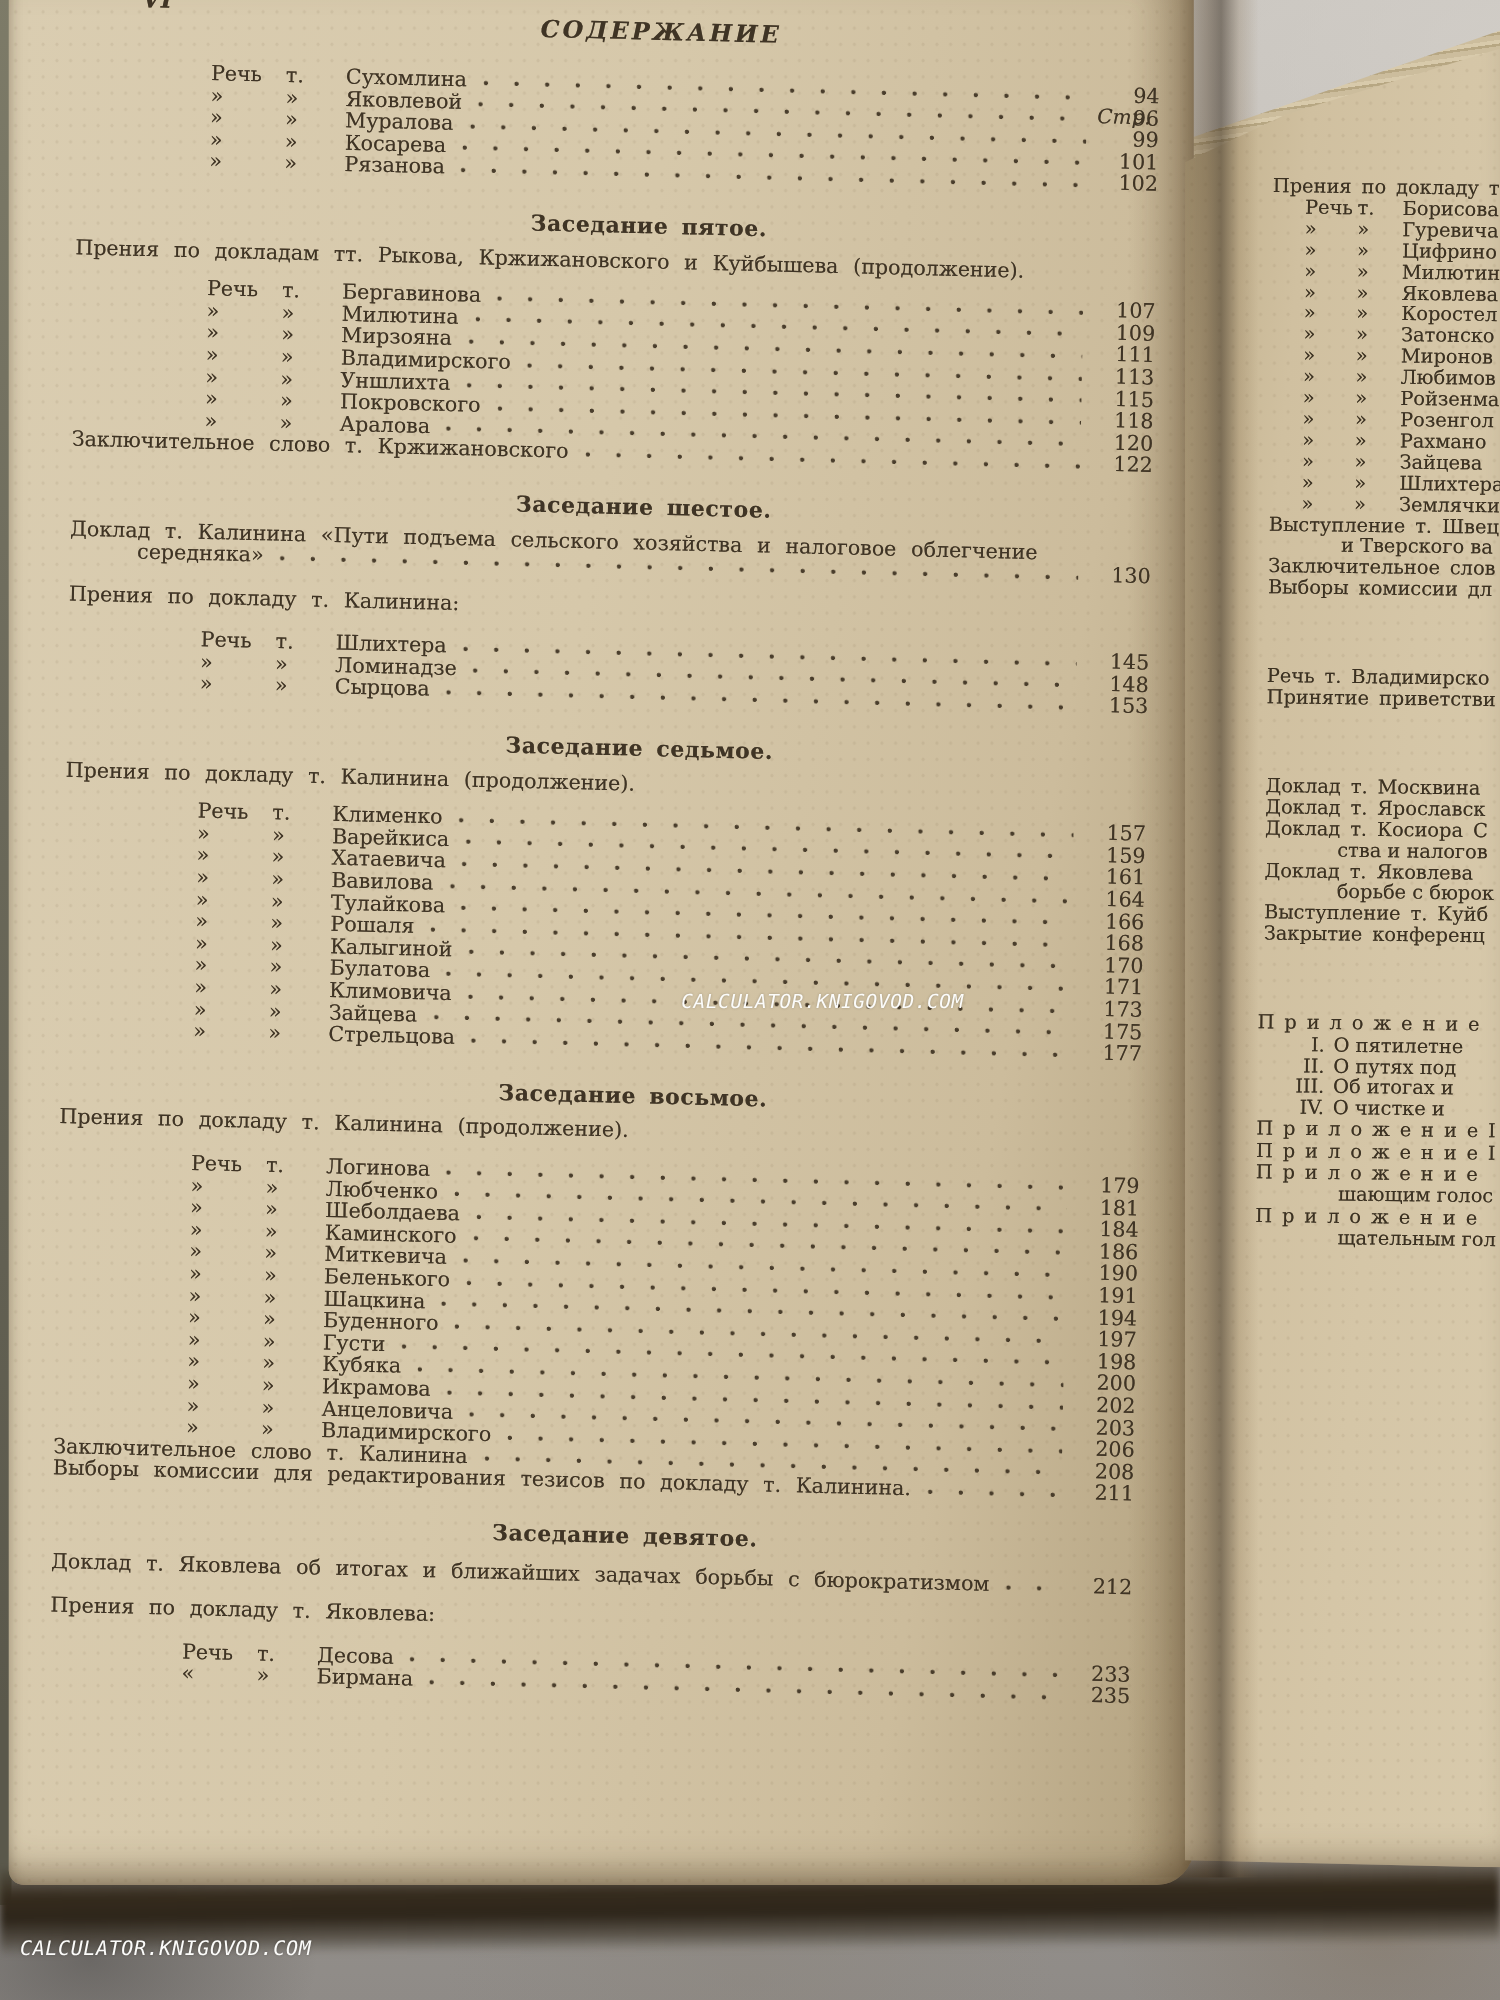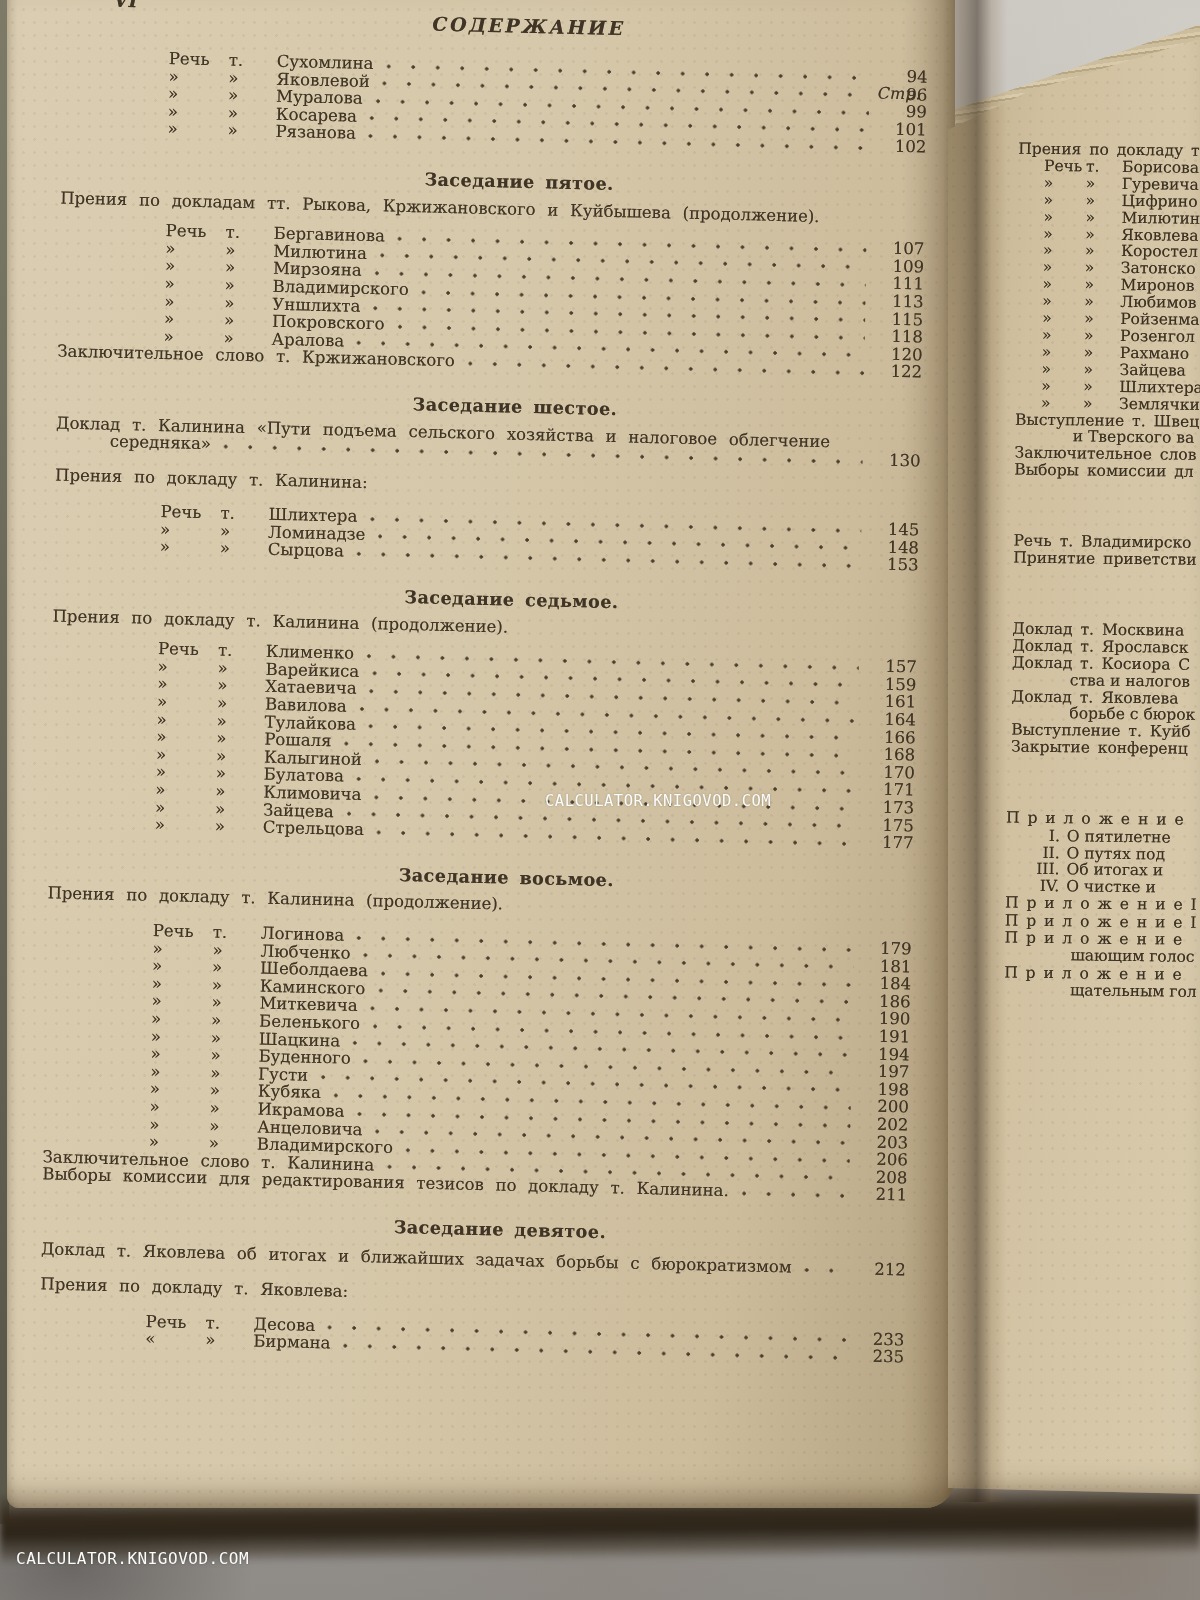--- a/index.html
+++ b/index.html
@@ -68,21 +68,21 @@
   .rp-entry{padding-left:38px;}
   .rp-m1{display:inline-block;width:42px;}
   .rp-m2{display:inline-block;width:36px;}
   .rp-cont{padding-left:70px;}
   .rp-num .num{display:inline-block;width:62px;text-align:right;margin-right:7px;}
   .rp-app{padding-left:8px;letter-spacing:1px;word-spacing:1px;line-height:17.4px;}
   .rp-appcont{padding-left:74px;line-height:17.4px;}
   .rsp3{margin-top:54px;}
   
   .wm{position:absolute;z-index:9;color:#fcfcfa;font-family:"DejaVu Sans Mono","Liberation Mono",monospace;
-    font-size:15.5px;letter-spacing:.5px;text-shadow:0 0 2px rgba(40,40,40,.3);}
+    font-size:15.5px;letter-spacing:.5px;text-shadow:0 0 2px rgba(40,40,40,.3);font-style:italic;}
   .wm-center{left:545px;top:792px;}
   .wm-bottom{left:16px;top:1549px;font-size:16px;}
 </style>
 </head>
 <body>
 
 <div class="photo">
   <div class="cover-edge"></div>
   <div class="shadow-band"></div>
   <div class="edge-stack"></div>

